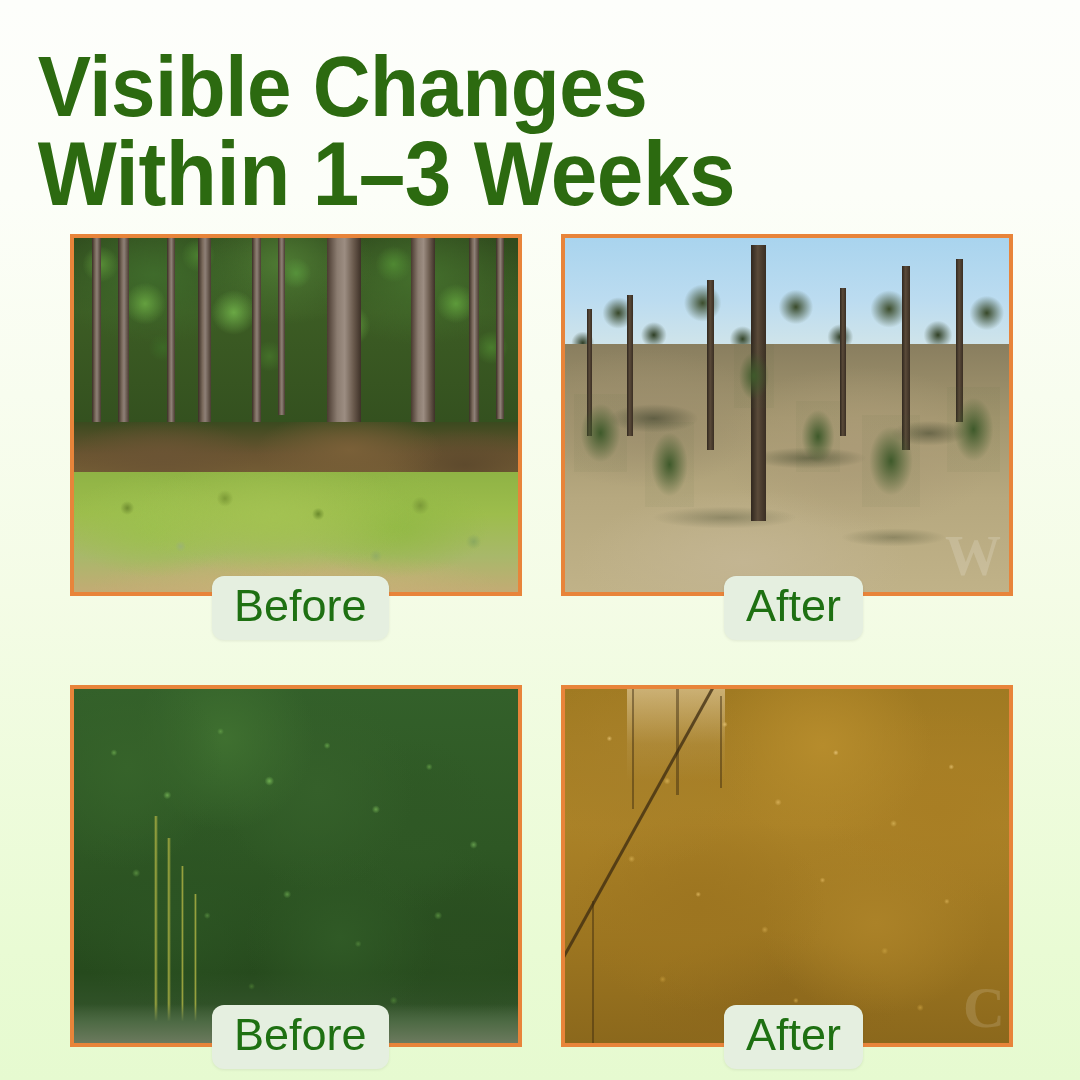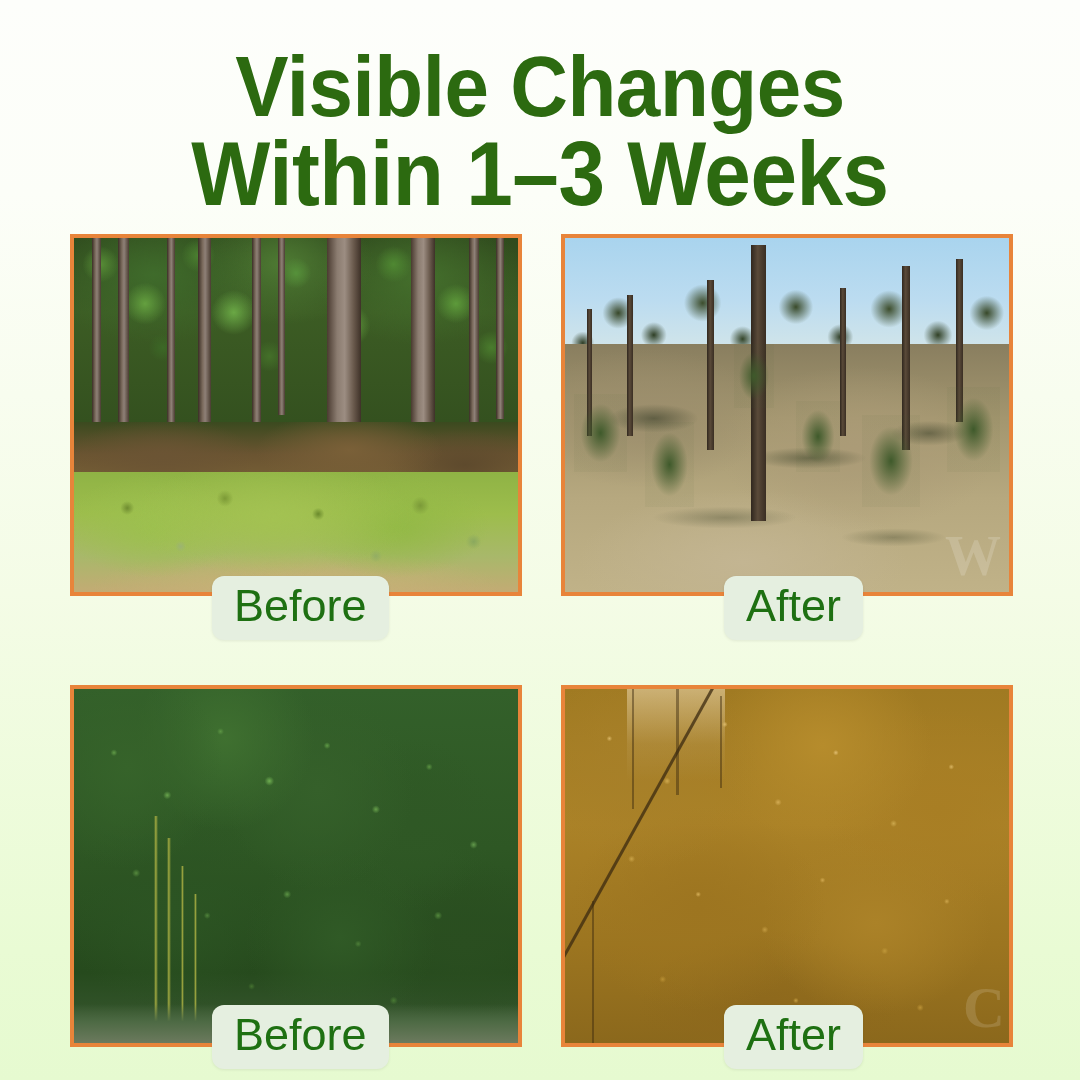--- a/index.html
+++ b/index.html
@@ -21,21 +21,20 @@
     width: 1080px;
     height: 1080px;
   }
 
   
   .title-block {
     position: absolute;
     top: 44px;
     left: 0;
     width: 1080px;
-    text-align: center;
     line-height: 0.98;
   }
   .title-line {
     display: block;
     color: #2C6A10;
     font-family: "Liberation Sans", sans-serif;
     font-weight: bold;
     font-size: 86px;
     letter-spacing: -0.5px;
     transform: scaleX(0.93);

